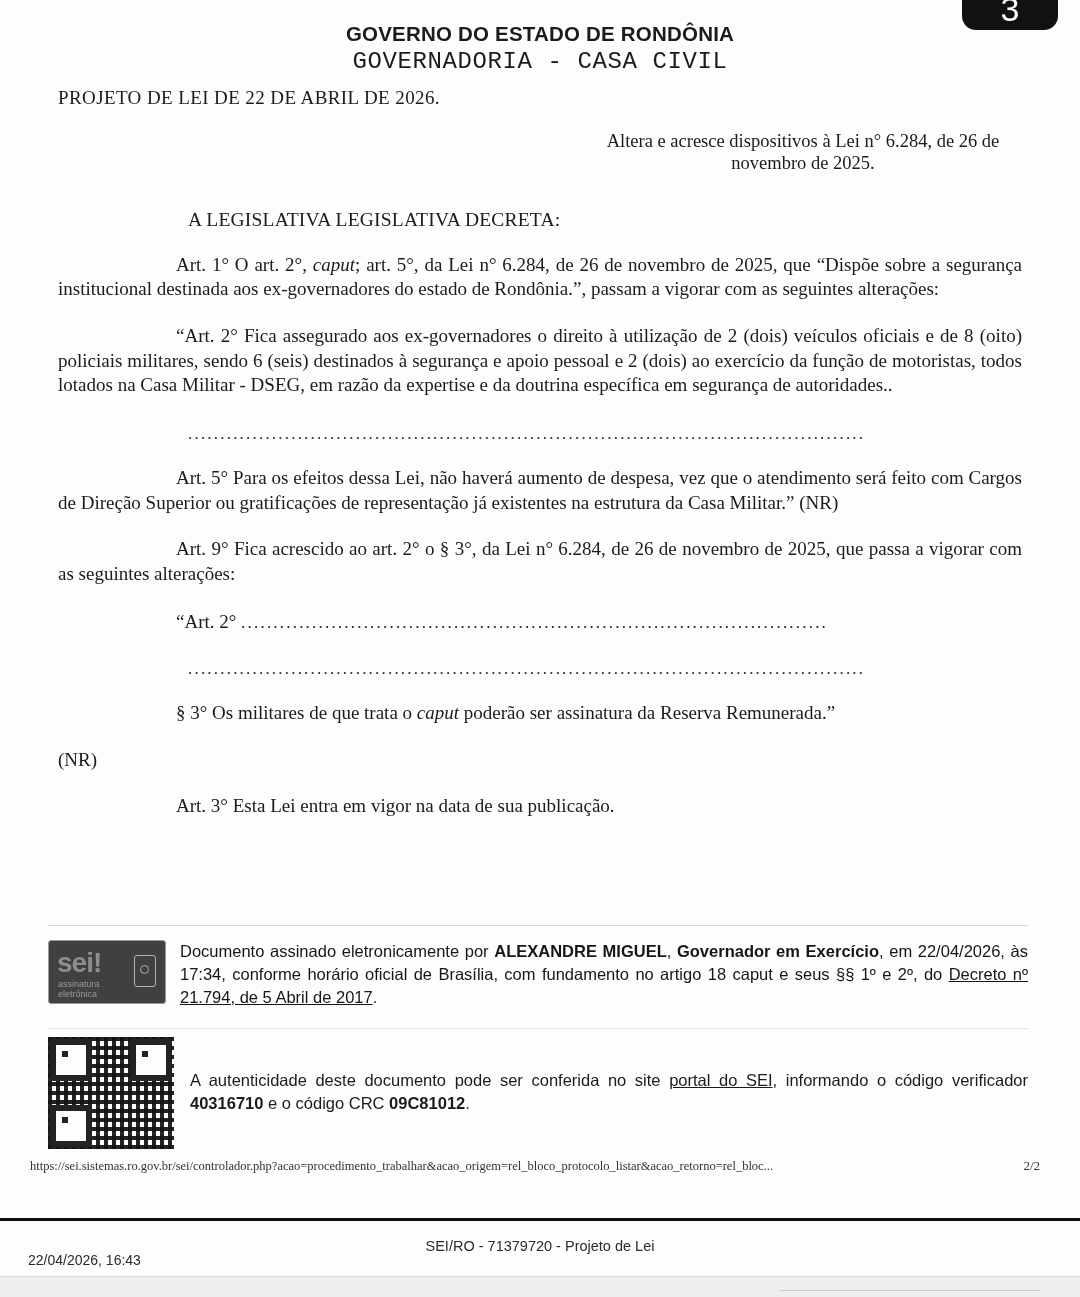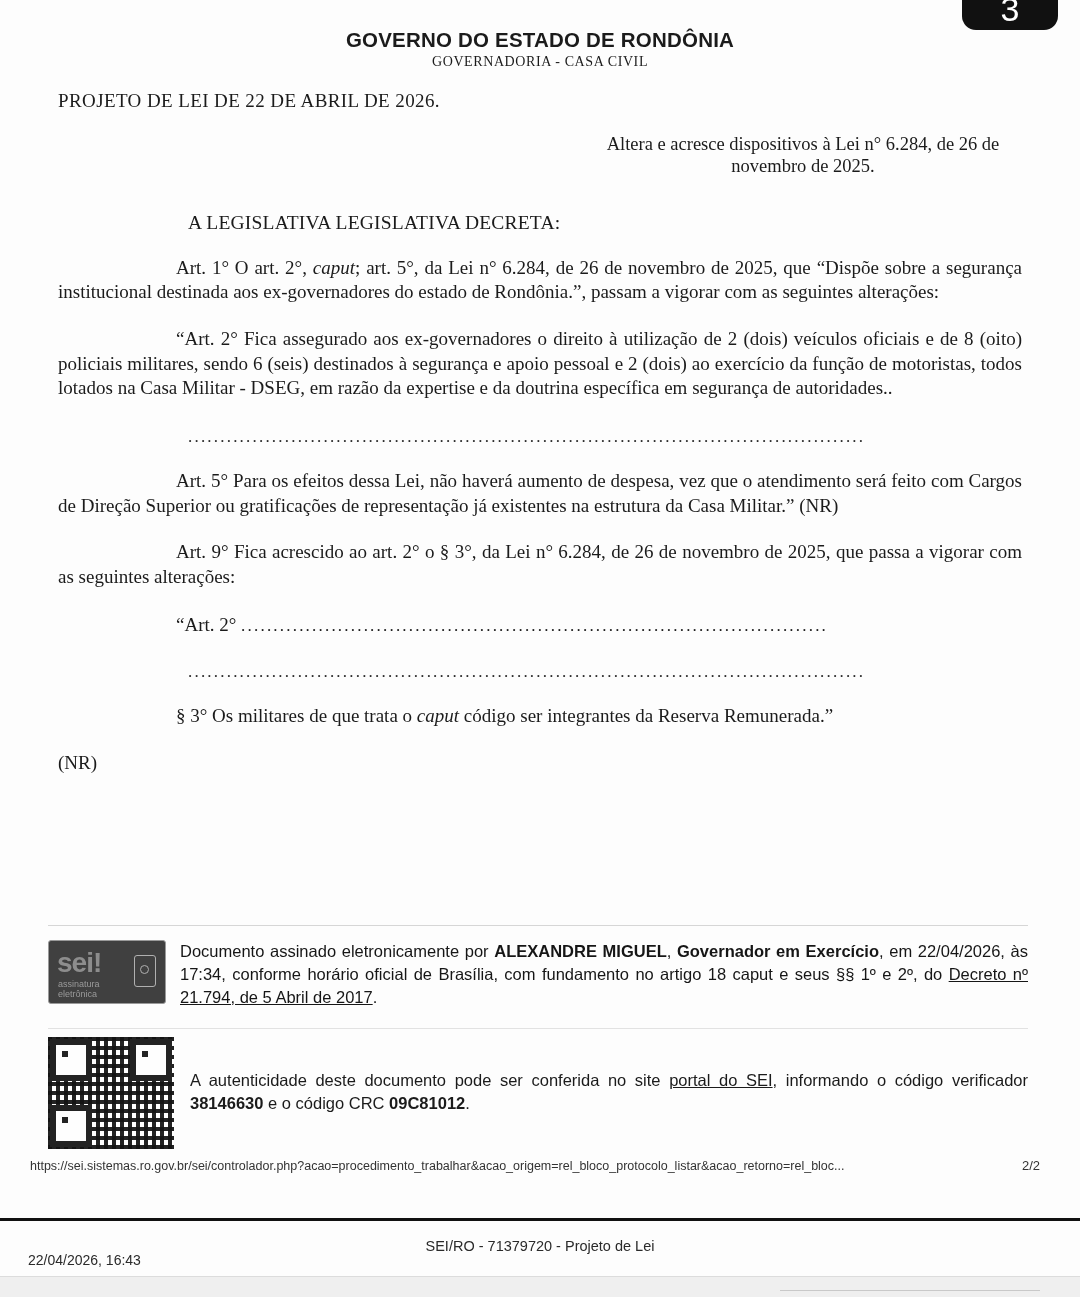--- a/index.html
+++ b/index.html
@@ -45,28 +45,28 @@
     right: 58px;
     top: 8px;
   }
 
   .org-title {
     text-align: center;
     font-family: "Liberation Sans", sans-serif;
     font-weight: bold;
     font-size: 20.5px;
     letter-spacing: 0.2px;
-    margin: 20px 0 2px 0;
+    margin: 14px 0 2px 0;
   }
   .org-sub {
     text-align: center;
-    font-family: Liberation Serif, serif;
-    font-size: 14px;
+    font-family: Liberation Mono, monospace;
+    font-size: 24px;
     letter-spacing: 0.6px;
-    margin: 2px 0 20px 0;
+    margin: 2px 0 12px 0;
   }
   .doc-title {
     font-family: "Liberation Serif", serif;
     font-size: 19px;
     letter-spacing: 0.4px;
     margin: 8px 0 22px 0;
   }
 
   .ementa {
     width: 430px;
@@ -230,21 +230,21 @@
     padding-top: 32px;
   }
   .auth-text b { font-weight: bold; }
   .auth-text .link { text-decoration: underline; }
 
   .url-line {
     position: absolute;
     left: 30px;
     right: 40px;
     top: 1158px;
-    font-family: Liberation Sans, sans-serif;
+    font-family: Liberation Serif, serif;
     font-size: 12.5px;
     color: #333;
     display: flex;
     justify-content: space-between;
     align-items: baseline;
   }
   .url-line .pg { font-size: 13px; }
 
   .footer-rule {
     position: absolute;
@@ -332,24 +332,25 @@
 
     <p class="art">Art. 9°  Fica acrescido ao art. 2° o § 3°, da Lei n° 6.284, de 26 de novembro de 2025, que passa a vigorar com as seguintes alterações:</p>
 
     <p class="quote-dots">
       <span>“Art. 2° </span><span class="dots">...........................................................................................</span>
     </p>
 
     <div class="dots-line">...............................................................................................................</div>
 
     <p class="art">
-      <span>§ 3°  Os militares de que trata o </span><i class="ital">caput</i><span> código ser integrantes da Reserva Remunerada.”</span>
+      <span>§ 3°  Os militares de que trata o </span><i class="ital">caput</i><span> poderão ser assinatura da Reserva Remunerada.”</span>
     </p>
     <p class="art noindent">(NR)</p>
 
+    <p class="art">Art. 3°  Esta Lei entra em vigor na data de sua publicação.</p>
   </div>
 
   <div class="sei-block">
     <div class="sei-stamp">
       <div class="sei-word">sei!</div>
       <div class="sei-sub">
         <div>assinatura</div>
         <div>eletrônica</div>
       </div>
       <div class="sei-lock"></div>
@@ -359,21 +360,21 @@
     </div>
   </div>
 
   <div class="auth-block">
     <div class="qr">
       <span class="eye tl"></span>
       <span class="eye tr"></span>
       <span class="eye bl"></span>
     </div>
     <div class="auth-text">
-      <span>A autenticidade deste documento pode ser conferida no site </span><span class="link">portal do SEI</span><span>, informando o código verificador </span><b>38146630</b><span> e o código CRC </span><b>09C81012</b><span>.</span>
+      <span>A autenticidade deste documento pode ser conferida no site </span><span class="link">portal do SEI</span><span>, informando o código verificador </span><b>40316710</b><span> e o código CRC </span><b>09C81012</b><span>.</span>
     </div>
   </div>
 
   <div class="url-line">
     <span>https://sei.sistemas.ro.gov.br/sei/controlador.php?acao=procedimento_trabalhar&amp;acao_origem=rel_bloco_protocolo_listar&amp;acao_retorno=rel_bloc...</span>
     <span class="pg">2/2</span>
   </div>
 
   <div class="footer-rule"></div>
 

